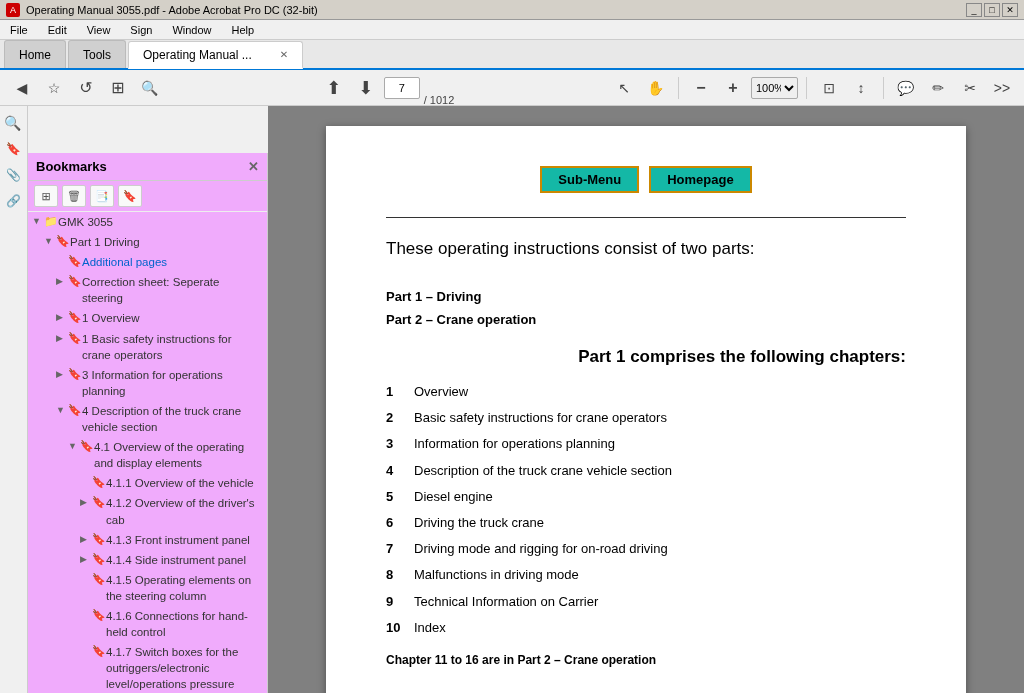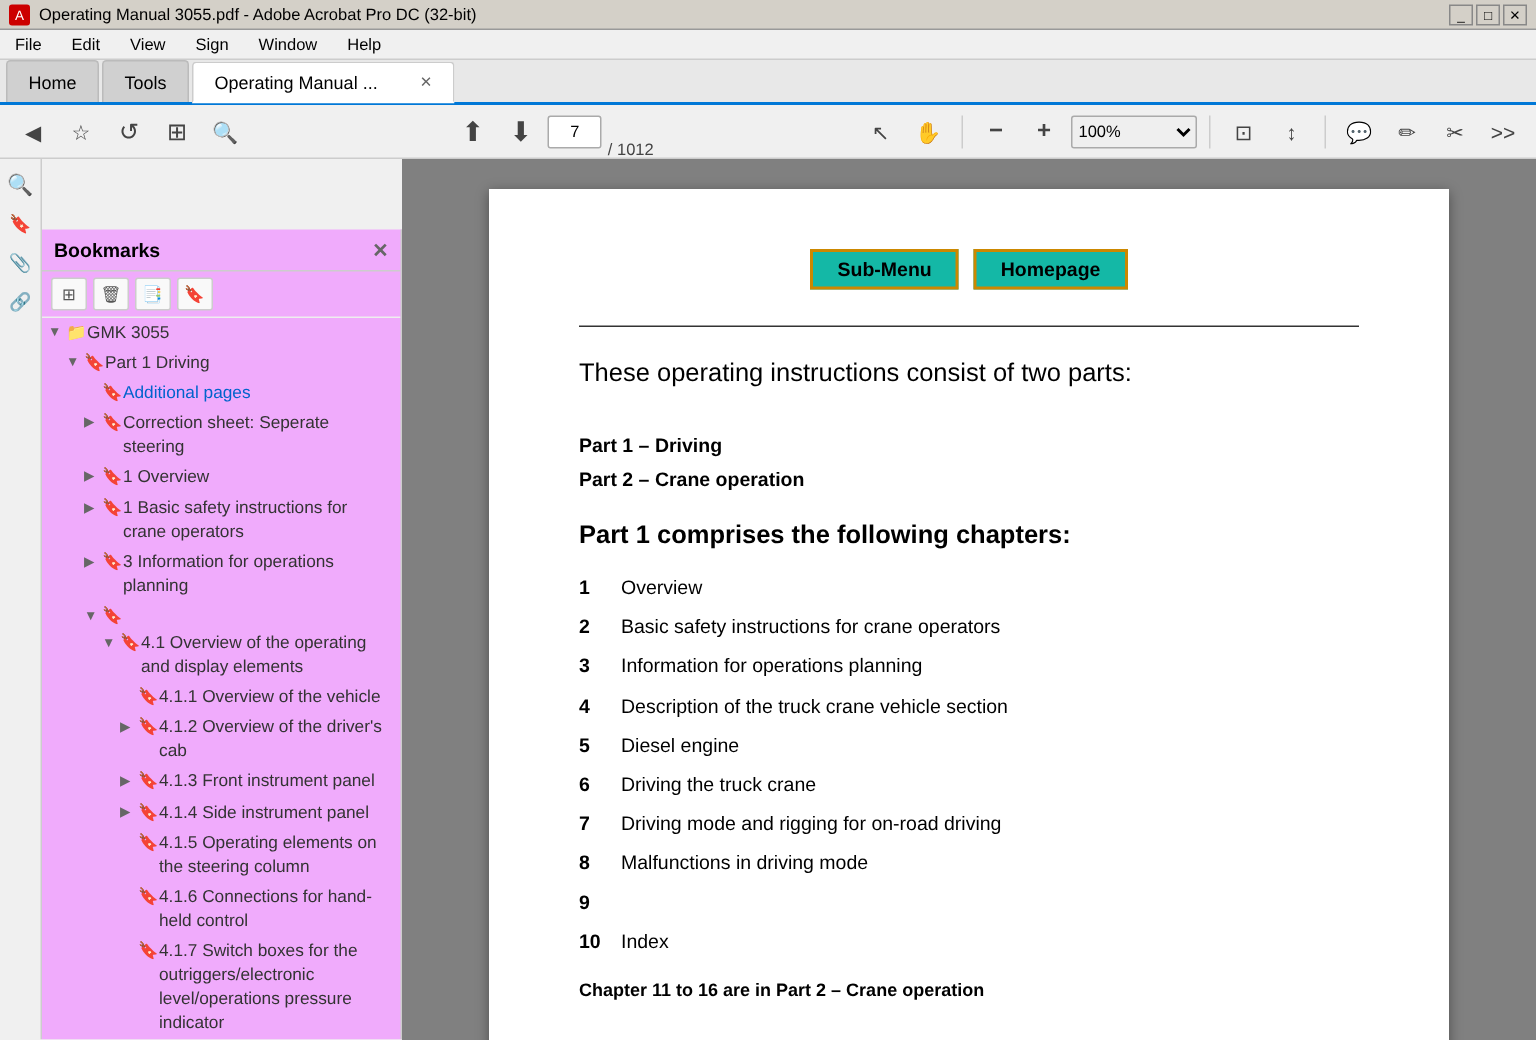--- a/index.html
+++ b/index.html
@@ -93,21 +93,21 @@
     .page-input {
       width: 36px;
       height: 22px;
       border: 1px solid #aaa;
       text-align: center;
       font-size: 11px;
       border-radius: 2px;
     }
     .page-sep { font-size: 11px; color: #444; margin-top: 24px; }
     .zoom-select {
-      width: 84px;
+      width: 47px;
       height: 22px;
       font-size: 11px;
       border: 1px solid #aaa;
       border-radius: 2px;
     }
 
     
     .main-area {
       display: flex;
       height: calc(693px - 20px - 20px - 30px - 36px);
@@ -231,20 +231,21 @@
     .pdf-heading2 {
       font-size: 13px;
       font-weight: bold;
       margin-bottom: 8px;
     }
     .pdf-heading3 {
       font-size: 17px;
       font-weight: bold;
       margin-bottom: 16px;
       margin-top: 20px;
+      text-align: right;
     }
     .pdf-list {
       list-style: none;
       padding: 0;
       margin: 0 0 16px 0;
     }
     .pdf-list li {
       display: flex;
       gap: 8px;
       margin-bottom: 8px;
@@ -414,20 +415,21 @@
 
       <div class="tree-item" style="padding-left:28px;">
         <span class="tree-expander">▶</span>
         <span class="tree-icon">🔖</span>
         <span class="tree-label">3 Information for operations planning</span>
       </div>
 
       <div class="tree-item" style="padding-left:28px;">
         <span class="tree-expander">▼</span>
         <span class="tree-icon">🔖</span>
+        <span class="tree-label">4 Description of the truck crane vehicle section</span>
       </div>
 
       <div class="tree-item" style="padding-left:40px;">
         <span class="tree-expander">▼</span>
         <span class="tree-icon">🔖</span>
         <span class="tree-label">4.1 Overview of the operating and display elements</span>
       </div>
 
       <div class="tree-item" style="padding-left:52px;">
         <span class="tree-expander">&nbsp;</span>
@@ -512,20 +514,21 @@
           <li>
             <span class="num">7</span>
             <span>Driving mode and rigging for on-road driving</span>
           </li>
           <li>
             <span class="num">8</span>
             <span>Malfunctions in driving mode</span>
           </li>
           <li>
             <span class="num">9</span>
+            <span>Technical Information on Carrier</span>
           </li>
           <li>
             <span class="num">10</span>
             <span>Index</span>
           </li>
         </ul>
       <p class="pdf-note">Chapter 11 to 16 are in Part 2 – Crane operation</p>
     </div>
   </div>
 </div>

